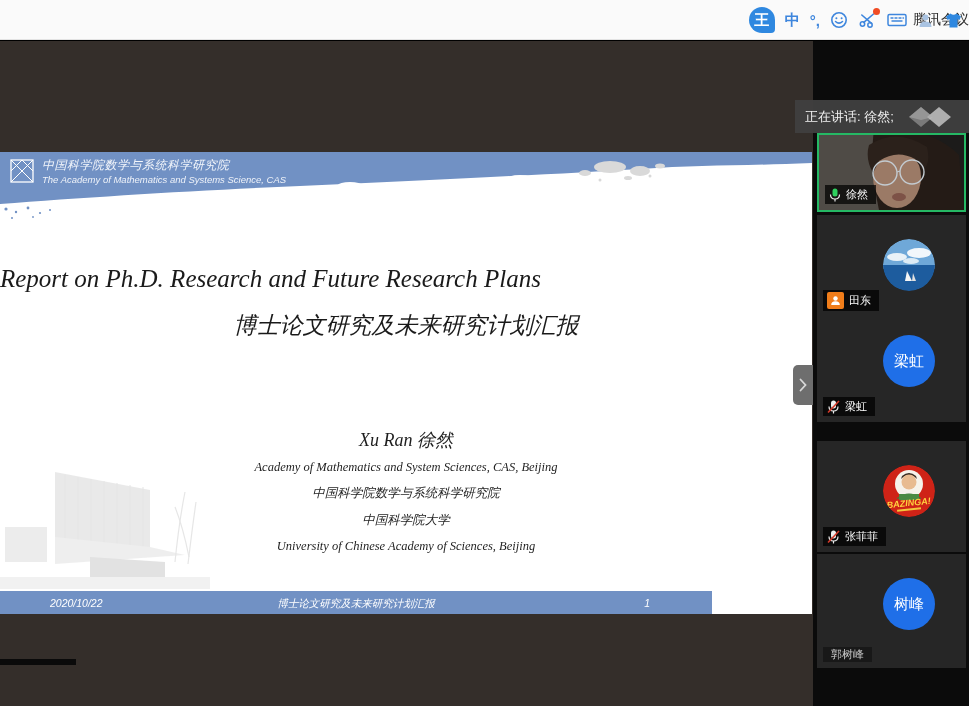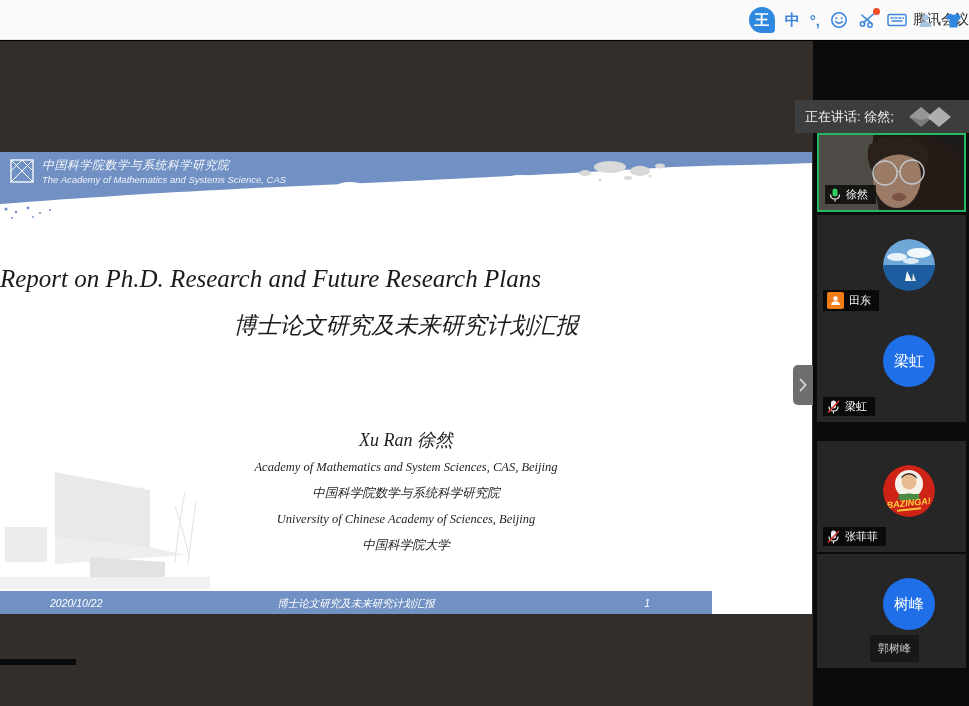--- a/index.html
+++ b/index.html
@@ -44,21 +44,21 @@
 
   .screen-edge { position:absolute; left:0; top:659px; width:76px; height:6px; background:#0a0a0a; }
 
   
   .panel { position:absolute; left:813px; top:41px; width:156px; height:665px; background:#0b0b0b; }
   .tile { position:absolute; left:4px; width:149px; background:#262626; overflow:hidden; }
   .tile-video { border:2px solid #25b864; background:linear-gradient(115deg,#56524c 0%,#35322f 35%,#141414 100%); }
   .avatar-circle { position:absolute; left:66px; top:24px; width:52px; height:52px; border-radius:50%; }
   .avatar-blue { background:#1f6fe8; display:flex; align-items:center; justify-content:center; color:#fff; font-size:15px; }
   .name-badge { position:absolute; left:6px; bottom:6px; display:flex; align-items:center; gap:5px; background:rgba(0,0,0,.72); padding:2px 8px 2px 4px; color:#fff; font-size:11px; }
-  .name-badge.plain { color:#c9c9c9; padding:6px 8px; background:rgba(22,22,22,.85);margin-left:47px; }
+  .name-badge.plain { color:#c9c9c9; padding:0 8px; background:rgba(22,22,22,.85); }
   .person-badge { width:17px; height:17px; background:#f07d1a; border-radius:2px; display:flex; align-items:center; justify-content:center; }
 
   
   .speaking-bar { position:absolute; left:795px; top:100px; width:174px; height:33px; background:rgba(64,64,64,.96); display:flex; align-items:center; }
   .speaking-text { color:#f0f0f0; font-size:13px; padding-left:10px; white-space:nowrap; }
   .speak-logo { position:absolute; right:8px; top:5px; }
 </style>
 </head>
 <body>
 
@@ -168,22 +168,22 @@
         <rect x="0" y="125" width="210" height="12" fill="#c2c2c2"></rect>
       </svg>
 
       <div class="slide-title-en">Report on Ph.D. Research and Future Research Plans</div>
       <div class="slide-title-cn">博士论文研究及未来研究计划汇报</div>
 
       <div class="author">
         <div class="name">Xu Ran  徐然</div>
         <div class="line">Academy of Mathematics and System Sciences, CAS, Beijing</div>
         <div class="line">中国科学院数学与系统科学研究院</div>
+        <div class="line">中国科学院大学</div>
         <div class="line">University of Chinese Academy of Sciences, Beijing</div>
-        <div class="line">中国科学院大学</div>
       </div>
 
       <div class="slide-footer">
         <span class="date">2020/10/22</span>
         <span class="ftitle">博士论文研究及未来研究计划汇报</span>
         <span class="page">1</span>
       </div>
     </div>
 
     <div class="chevron-btn">

